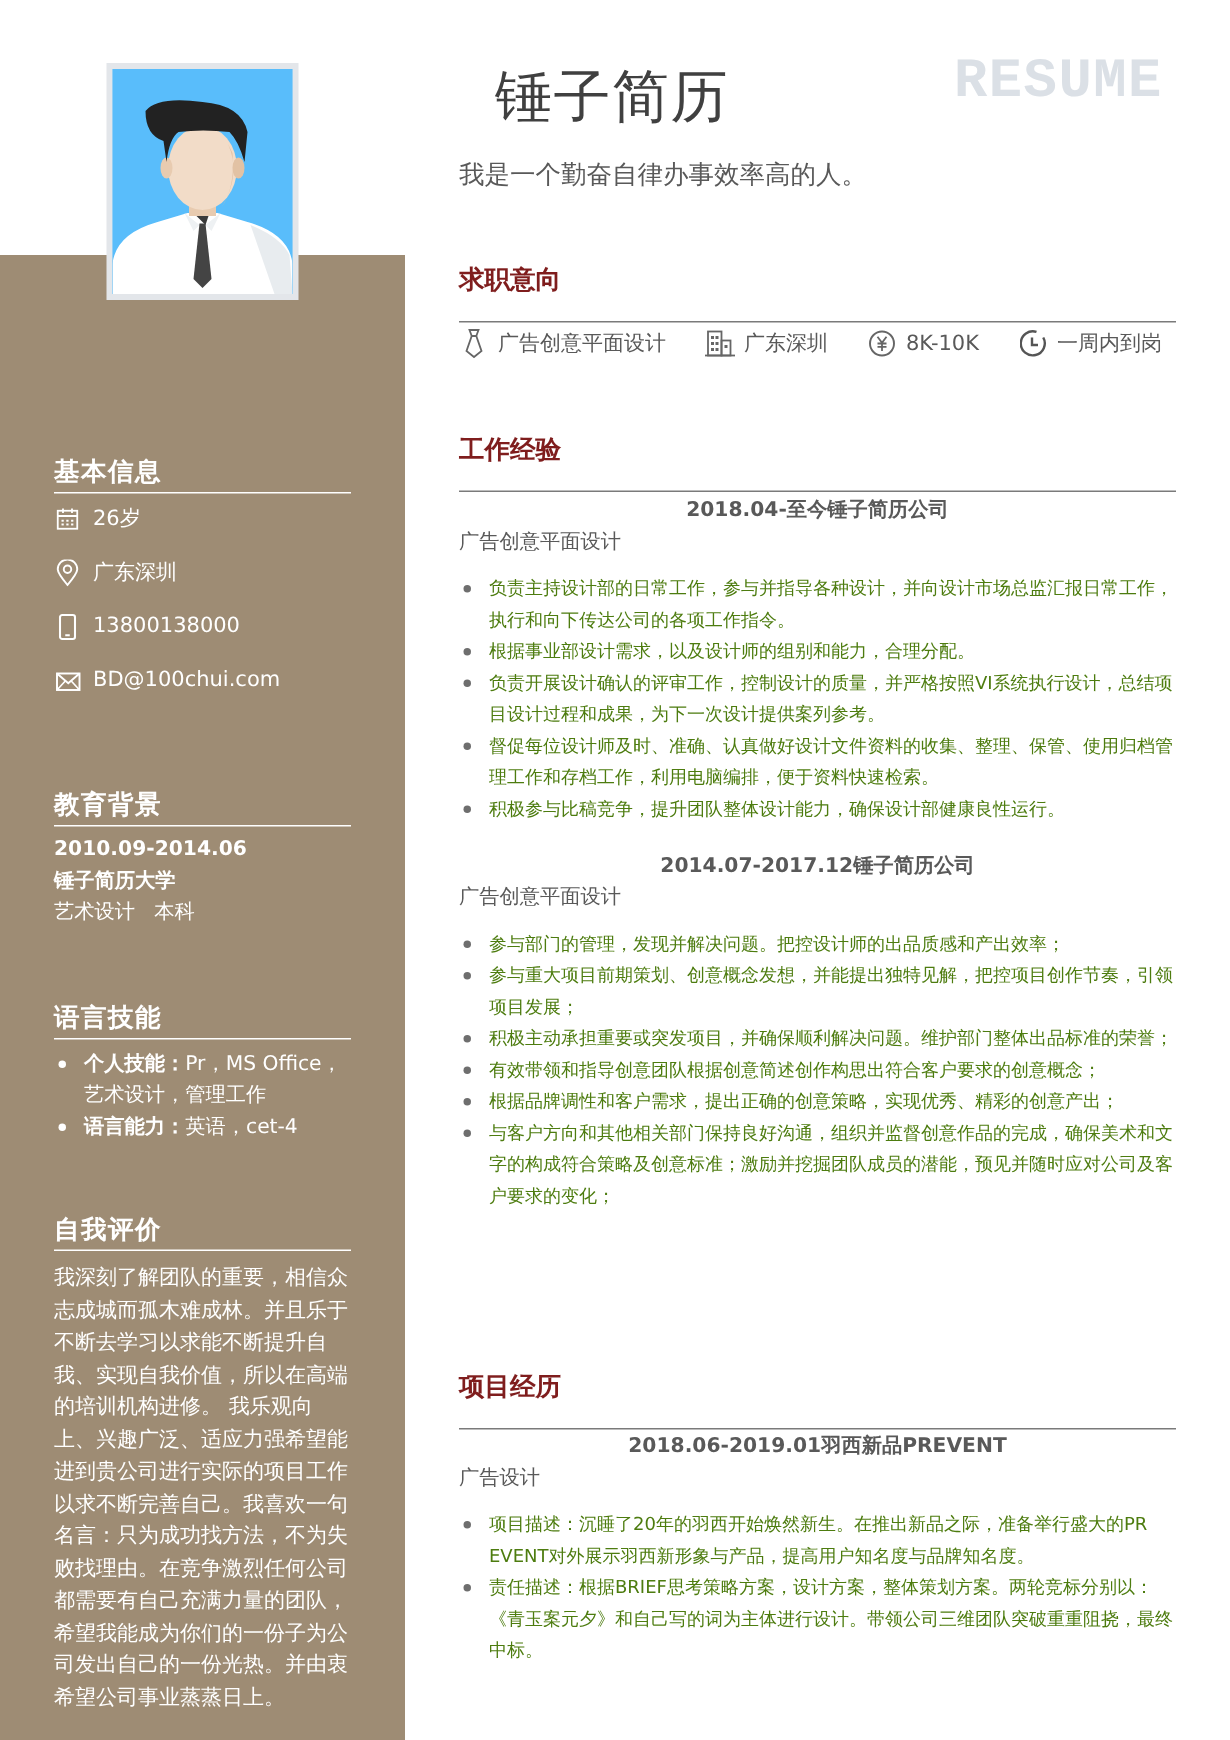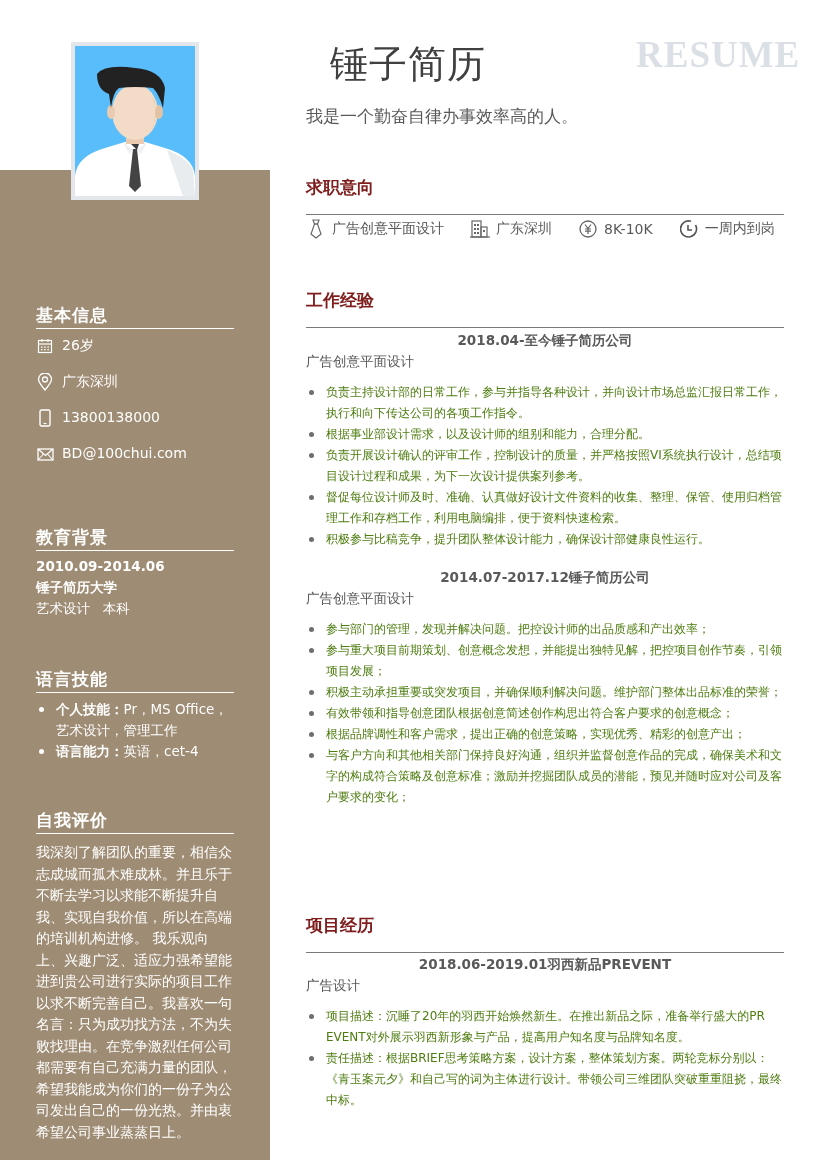--- a/index.html
+++ b/index.html
@@ -42,21 +42,21 @@
     }
     .skills .k { font-weight: bold; }
     .self-eval { margin-top: 8px; font-size: 14px; line-height: 21.5px; color: #ffffff; }
     .name {
       position: absolute; left: 306px; top: 44px; font-size: 38px; color: #404040;
       letter-spacing: 1px; line-height: 40px; margin-left: 24px;
     }
     .resume-mark {
       position: absolute; left: 636px; top: 34px; font-size: 37px; font-weight: bold;
       color: #dbe0e6; letter-spacing: 1px; line-height: 42px;
-      font-family: Liberation Serif, serif;
+      font-family: Liberation Mono, monospace;
       text-align: right;
     }
     .motto { position: absolute; left: 306px; top: 105px; font-size: 17px; color: #595959; }
 
     .sec-title {
       position: absolute; left: 306px; width: 478px; font-size: 17px; font-weight: bold;
       color: #7f1d1d; border-bottom: 1.5px solid #7a7a7a; padding-bottom: 15px; line-height: 24px;
     }
     .intent-row {
       position: absolute; left: 306px; top: 219px; width: 478px; display: flex; align-items: center;

